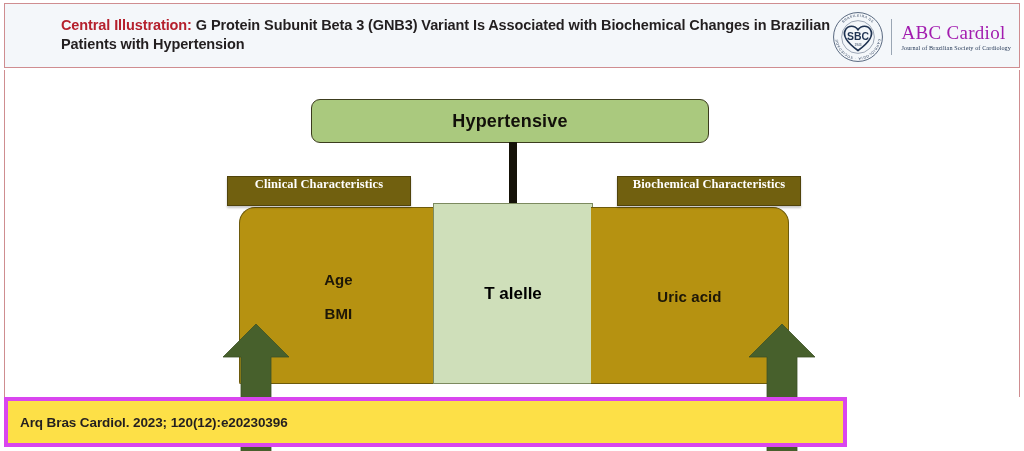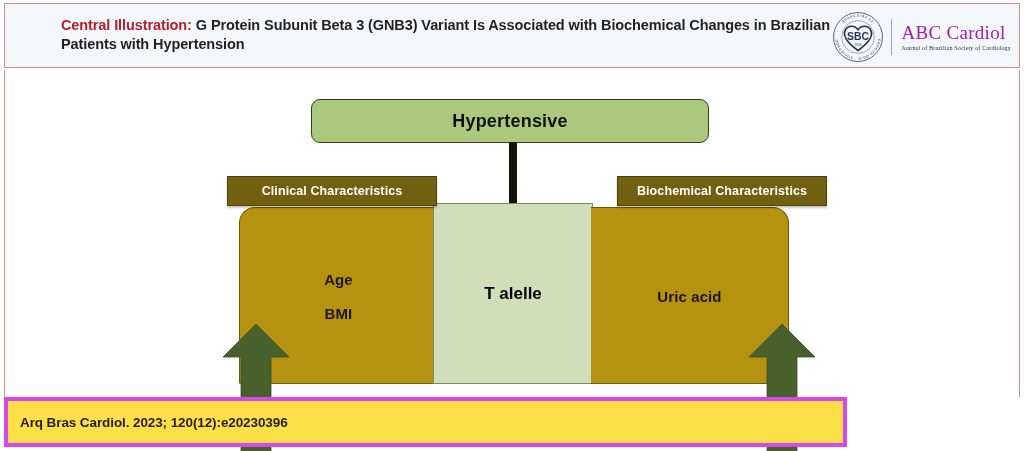--- a/index.html
+++ b/index.html
@@ -191,29 +191,30 @@
     letter-spacing: 0.1px;
   }
   .side-panel.left .panel-items .item {
     margin: 17px 0;
   }
 
   
   .banner {
     position: absolute;
     top: 106px;
-    width: 210px;
+    width: 184px;
     height: 30px;
     background: #71600f;
     border: 1px solid #50430a;
     box-sizing: border-box;
     display: flex;
-    align-items: center;
+    align-items: flex-start;
     justify-content: center;
     box-shadow: 0 2px 2px rgba(0,0,0,0.22);
+    font-family: Liberation Serif, serif;
   }
   .banner.left  { left: 222px; }
   .banner.right { left: 612px; }
   .banner .label {
     font-size: 12.5px;
     font-weight: bold;
     color: #ffffff;
     letter-spacing: 0.1px;
     white-space: nowrap;
   }

